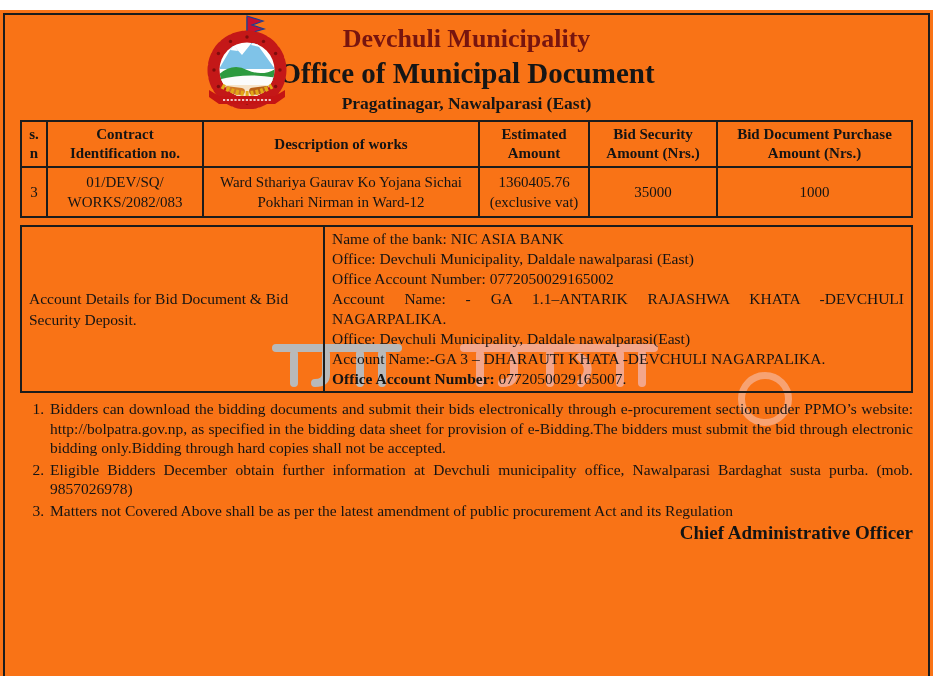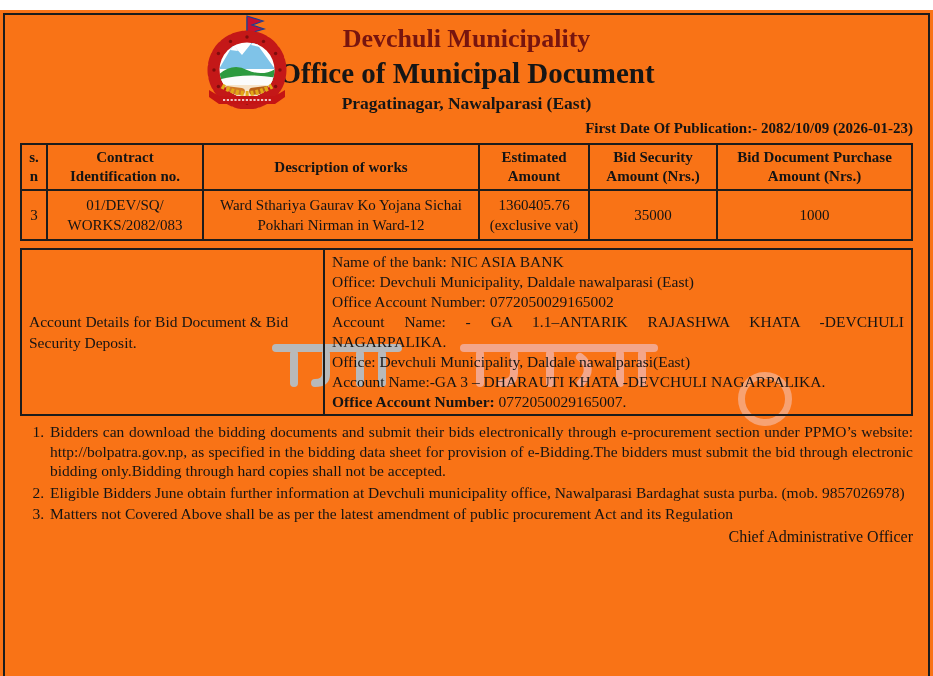--- a/index.html
+++ b/index.html
@@ -41,21 +41,21 @@
   td.account-label { line-height:21px; }
   td.account-value { padding:2px 7px; vertical-align:top;border-radius:10px; }
   .acct-line { line-height:20px; }
   .acct-justify { text-align:justify; }
   .sup { font-size:9px; vertical-align:6px; }
 
   
   ol.notes { margin:6px 0 0; padding-left:28px; }
   ol.notes li { font-size:15.5px; line-height:19.5px; text-align:justify; margin-bottom:2px; padding-left:2px; }
 
-  .signature { text-align:right; font-weight:normal; font-size:16px; line-height:21px; margin-top:1px; }
+  .signature { text-align:right; font-weight:bold; font-size:19px; line-height:21px; margin-top:1px; }
 
   
   .watermark { position:absolute; left:268px; top:331px; z-index:0; opacity:.8; }
   .watermark-q { position:absolute; left:738px; top:362px; width:40px; height:40px;
                  border:7px solid #f6c9c0; border-radius:50%; opacity:.55; z-index:0; }
 </style>
 </head>
 <body>
 
 <div class="page">
@@ -126,21 +126,20 @@
           <path d="M12 77 L22 83 L78 83 L88 77 L88 84 L78 91 L22 91 L12 84 Z" fill="#c41414"></path>
           <line x1="26" y1="87" x2="74" y2="87" stroke="#ffffff" stroke-width="1.3" stroke-dasharray="2.2 1.6"></line>
         </svg>
       </div>
       <div class="h-municipality">Devchuli Municipality</div>
       <div class="h-office">Office of Municipal Document</div>
       <div class="h-address">Pragatinagar, Nawalparasi (East)</div>
     </div>
 
 
-    <div class="pub-line">First Date Of Publication:- 2082/10/09 (2026-01-23)</div>
 
 
     <table class="bids">
       <colgroup>
         <col style="width:26px">
           <col style="width:156px">
           <col style="width:276px">
         <col style="width:110px">
           <col style="width:128px">
           <col style="width:195px">
@@ -187,20 +186,20 @@
           <div class="acct-line">Office: Devchuli Municipality, Daldale  nawalparasi(East)</div>
           <div class="acct-line">Account Name:-GA 3 – DHARAUTI KHATA  -DEVCHULI NAGARPALIKA.</div>
           <div class="acct-line"><b>Office Account Number:</b><span> 0772050029165007.</span></div>
         </td>
       </tr>
     </tbody>
       </table>
 
     <ol class="notes">
       <li>Bidders can download the bidding documents and submit their bids electronically through e-procurement section under PPMO’s website: http://bolpatra.gov.np, as specified in the bidding data sheet for provision of e-Bidding.The bidders must submit the bid through electronic bidding only.Bidding through hard copies shall not be accepted.</li>
-      <li>Eligible Bidders June obtain further information at Devchuli municipality office, Nawalparasi Bardaghat susta purba. (mob. 9857026978)</li>
+      <li>Eligible Bidders December obtain further information at Devchuli municipality office, Nawalparasi Bardaghat susta purba. (mob. 9857026978)</li>
       <li>Matters not Covered Above shall be as per the latest amendment of public procurement Act and its Regulation</li>
     </ol>
 
     <div class="signature">Chief Administrative Officer</div>
 
   </div>
 </div>
 
 </body></html>

